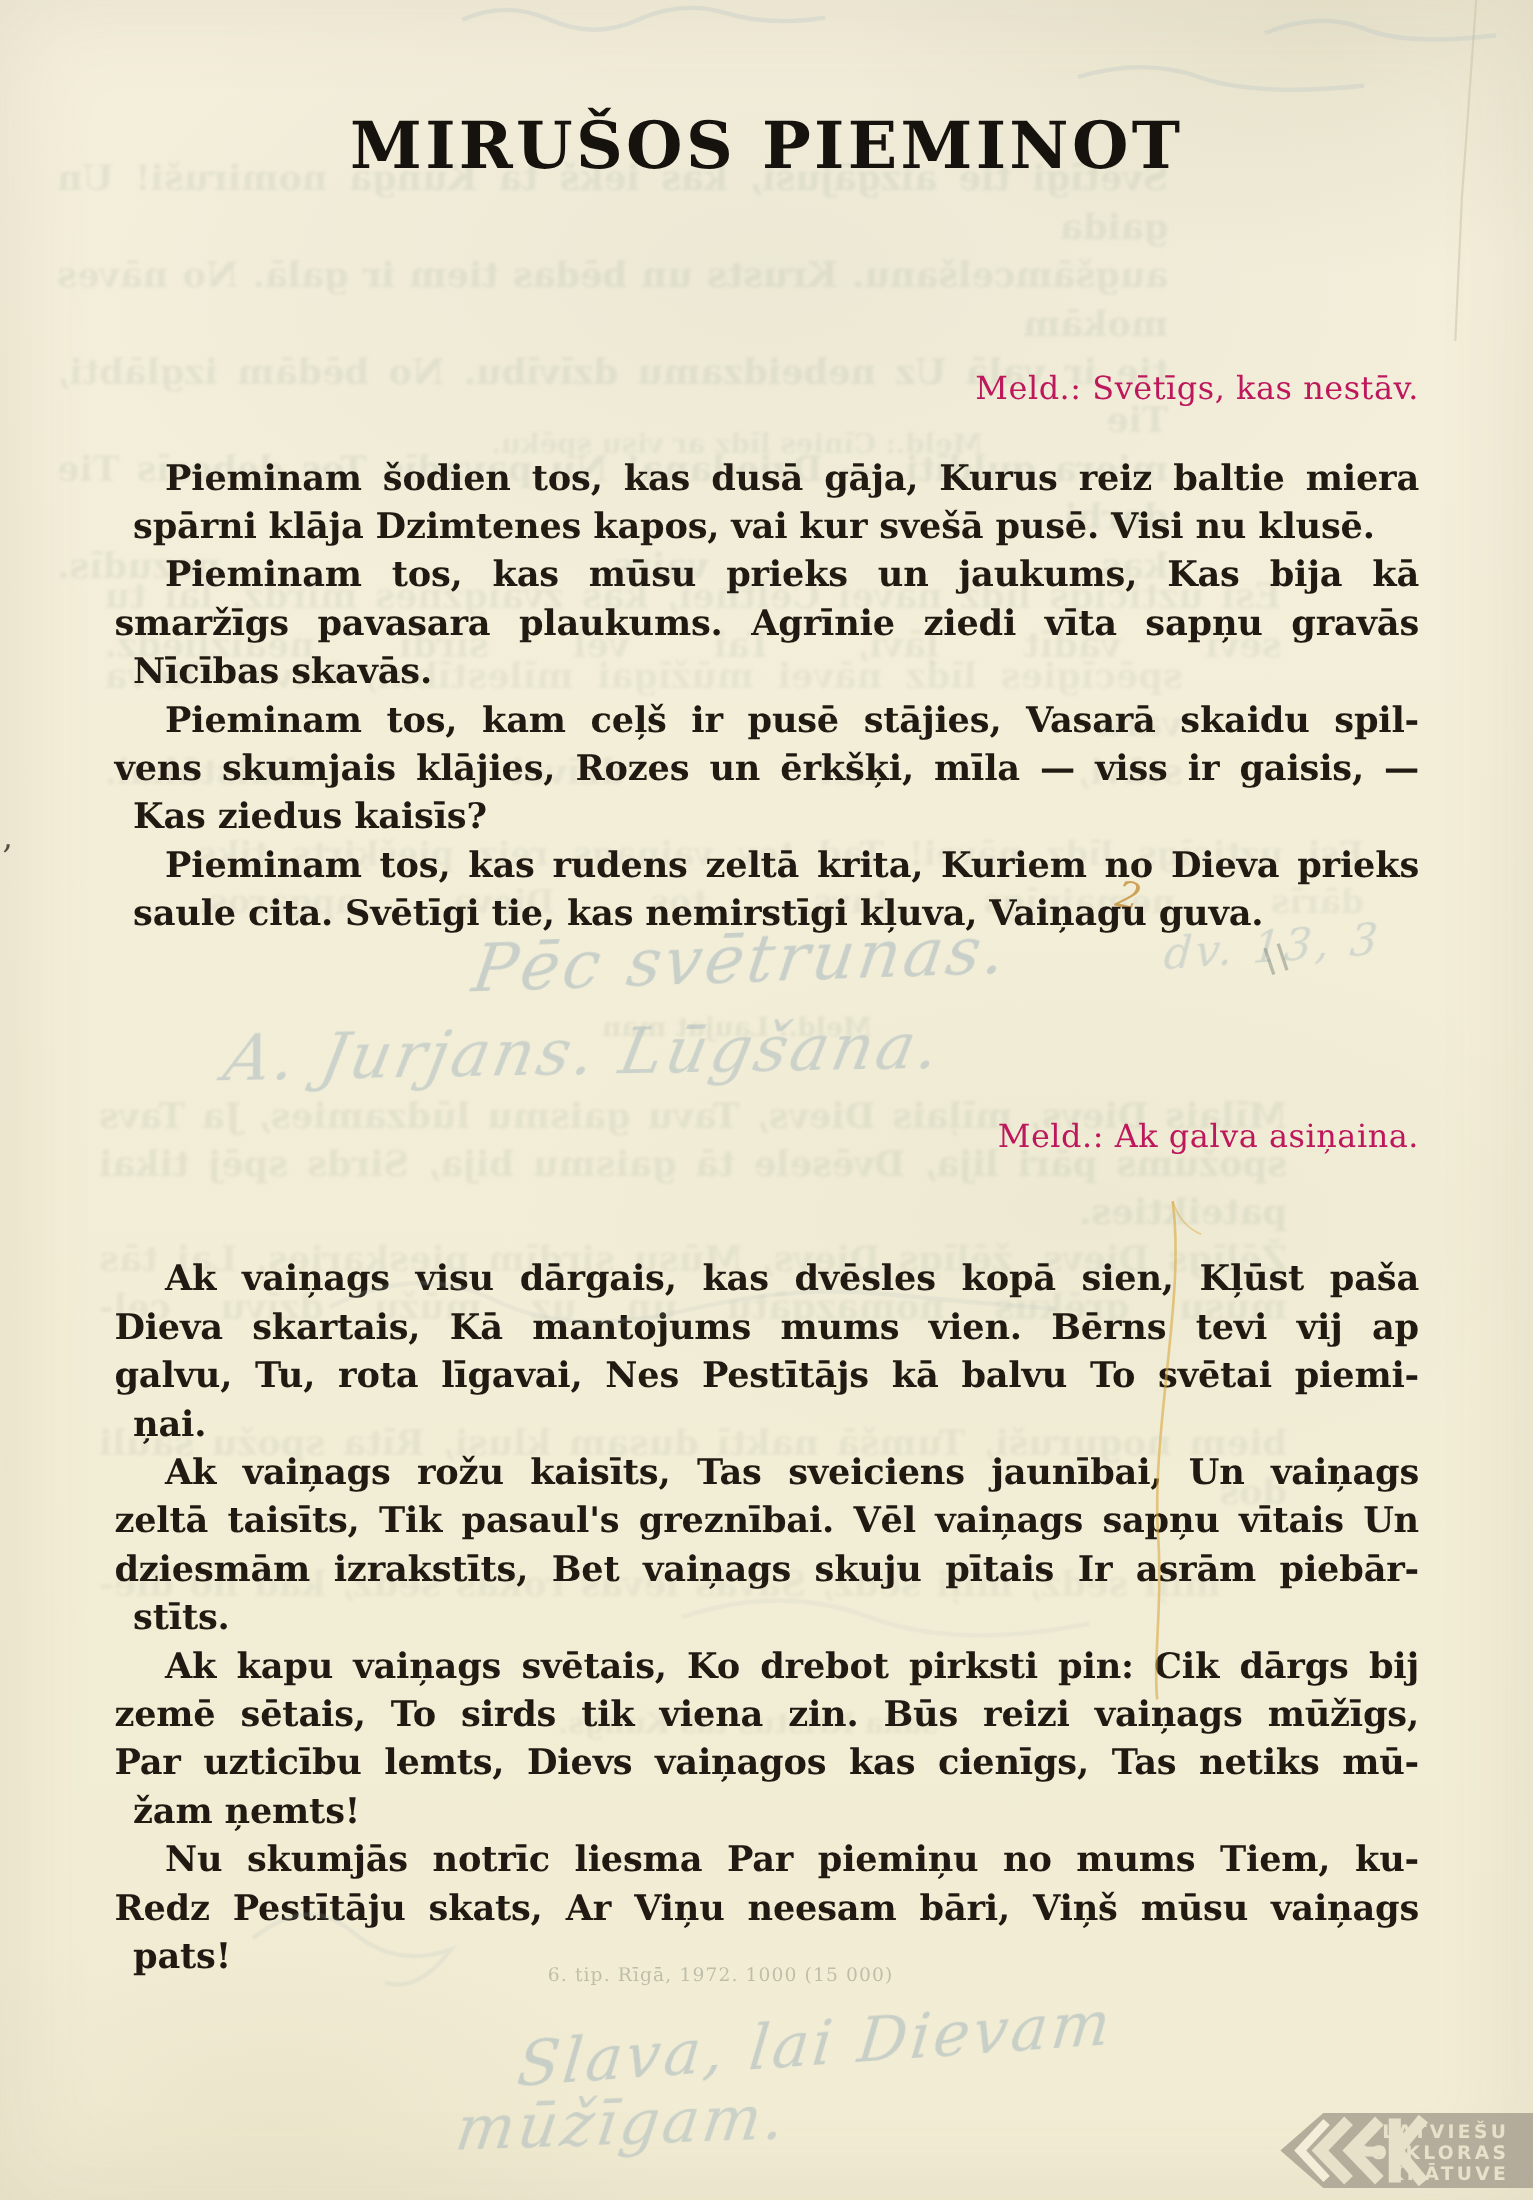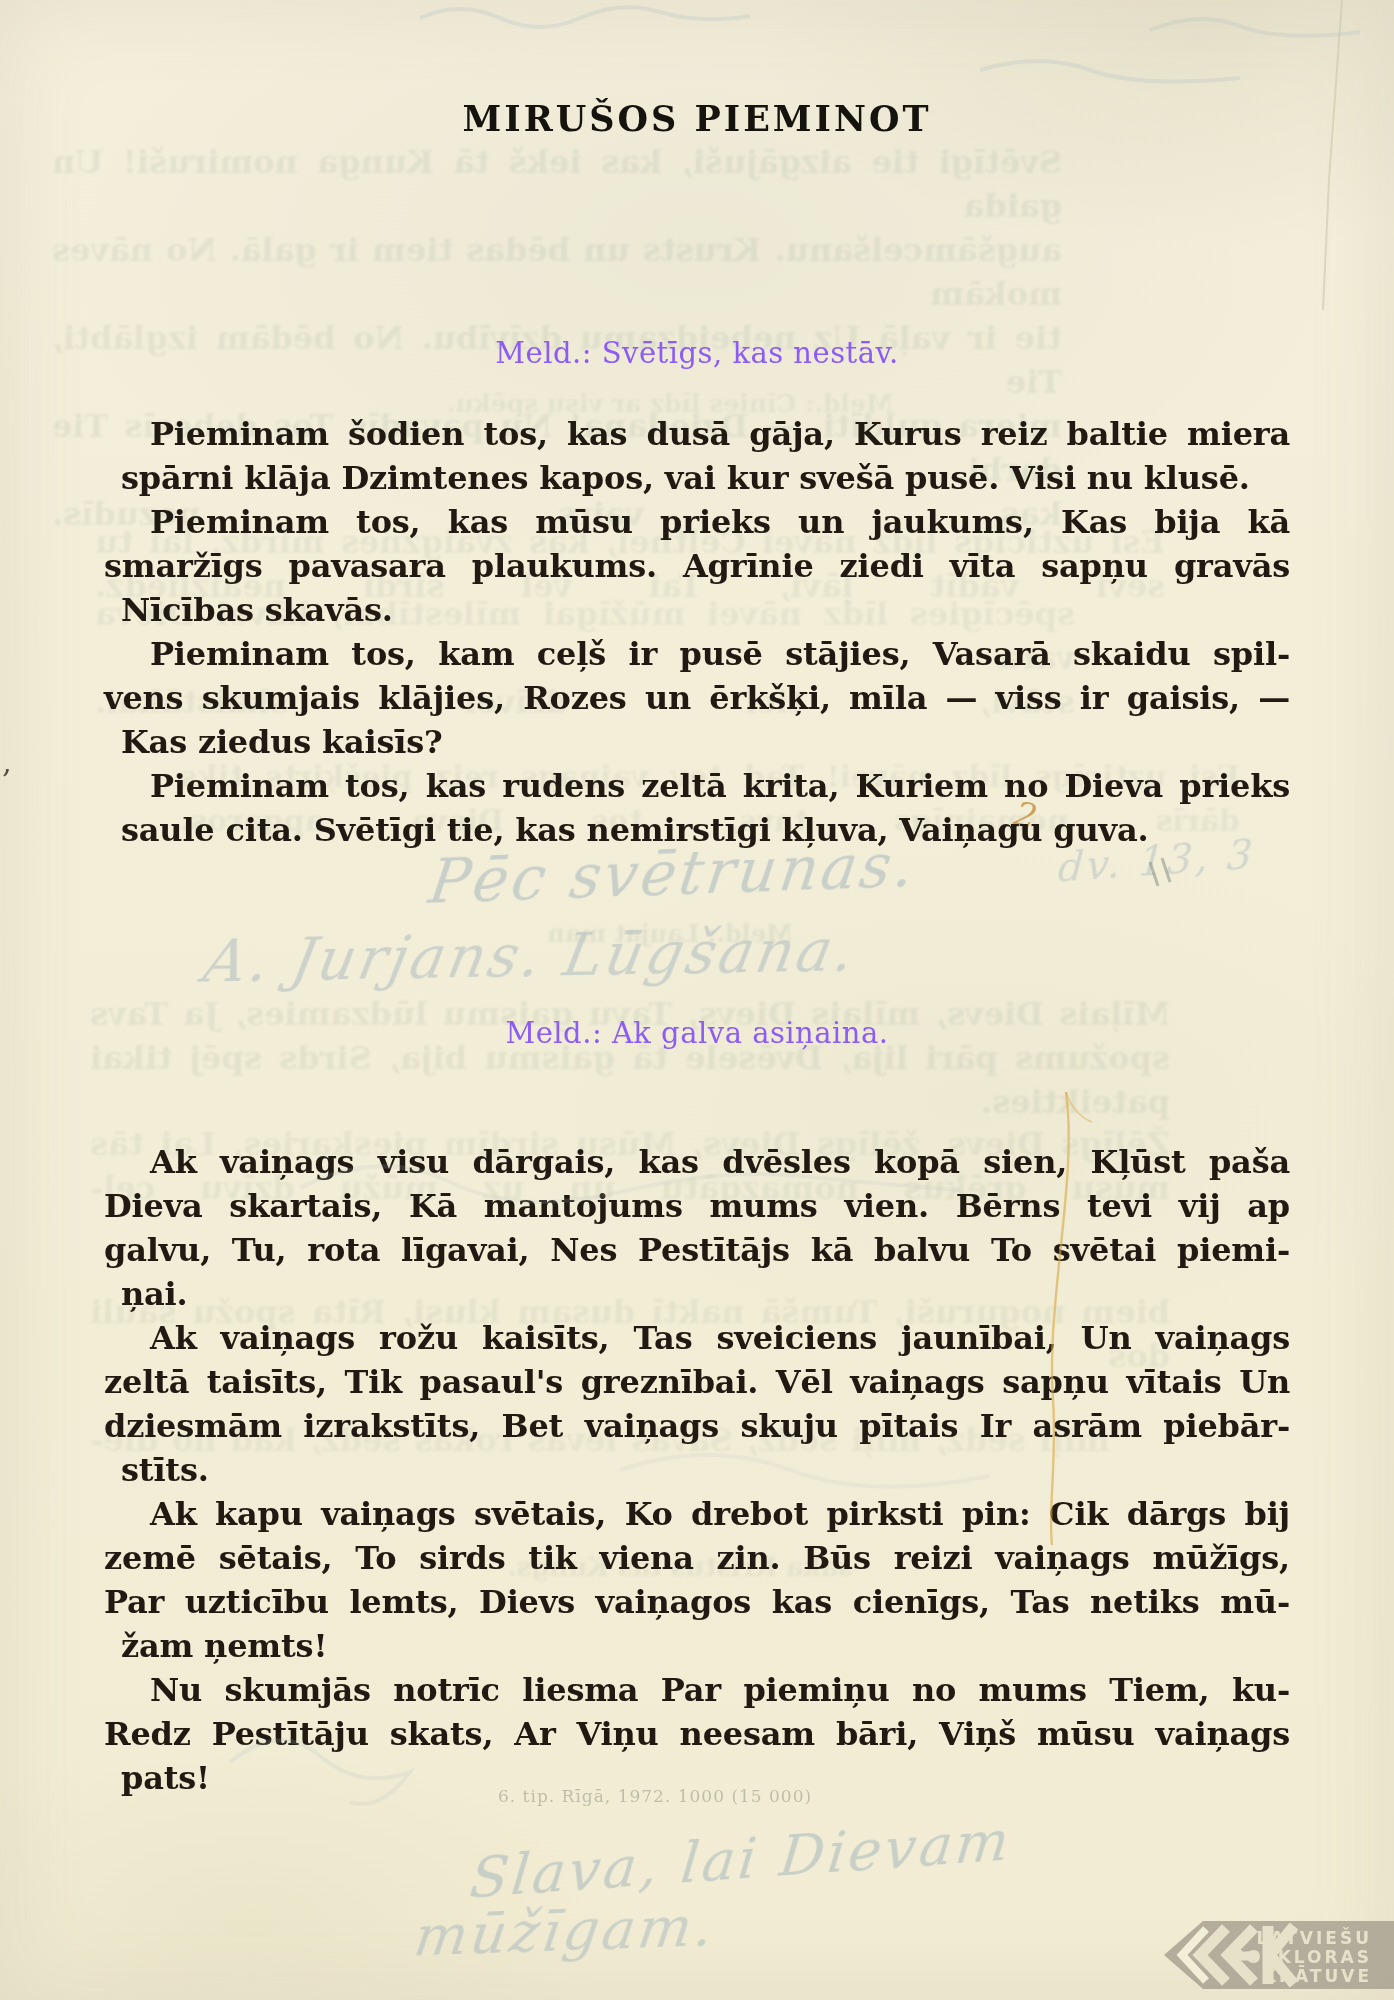--- a/index.html
+++ b/index.html
@@ -12,25 +12,25 @@
       radial-gradient(ellipse 700px 360px at 70% 55%, rgba(180,185,160,.08), transparent 72%),
       radial-gradient(ellipse 520px 260px at 18% 96%, rgba(198,188,150,.14), transparent 70%),
       linear-gradient(#f4efdb, #f1ecd3);
   }
   .sheet{position:absolute;inset:0;box-shadow:inset 0 0 90px rgba(120,110,80,.12);}
   .column{position:absolute;left:104px;width:1186px;}
 
   
   .title{
     position:absolute;left:0;top:98px;width:100%;text-align:center;
-    font-size:35px;font-weight:bold;letter-spacing:3px;color:#16120d;
+    font-size:59px;font-weight:bold;letter-spacing:3px;color:#16120d;
   }
   .meld{
-    position:absolute;width:100%;text-align:center;
-    font-size:29px;color:#8b5cf6;letter-spacing:.5px;
+    position:absolute;width:100%;text-align:right;
+    font-size:29px;color:#be185d;letter-spacing:.5px;
   }
   .meld1{top:336px;}
   .meld2{top:1016px;}
   .hymnsec{position:absolute;width:100%;color:#201a12;font-weight:bold;
     font-size:32px;line-height:44px;letter-spacing:-0.2px;}
   .sec1{top:412px;}
   .sec2{top:1140px;}
   .para{margin:0;}
   .bodyline{text-align:justify;text-align-last:justify;}
   .bodyline.last{text-align-last:left;margin-left:17px;}

